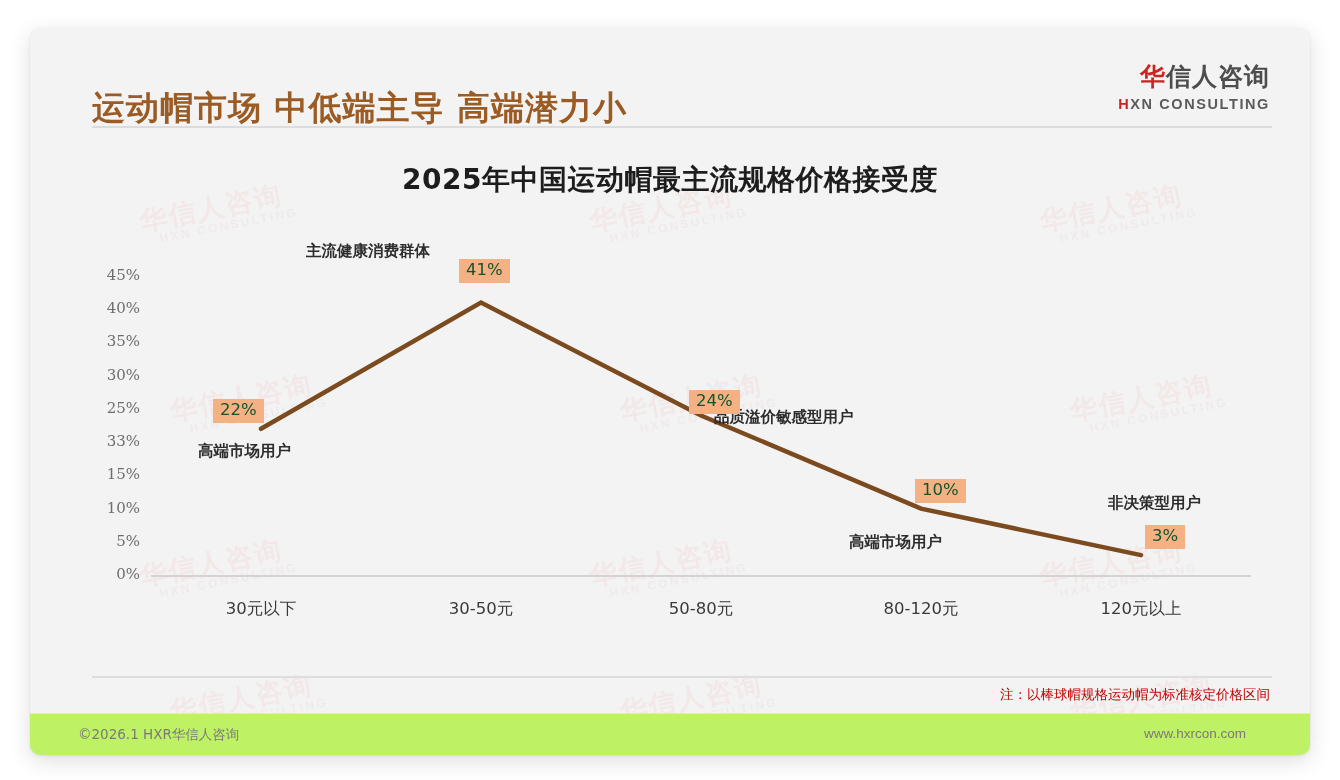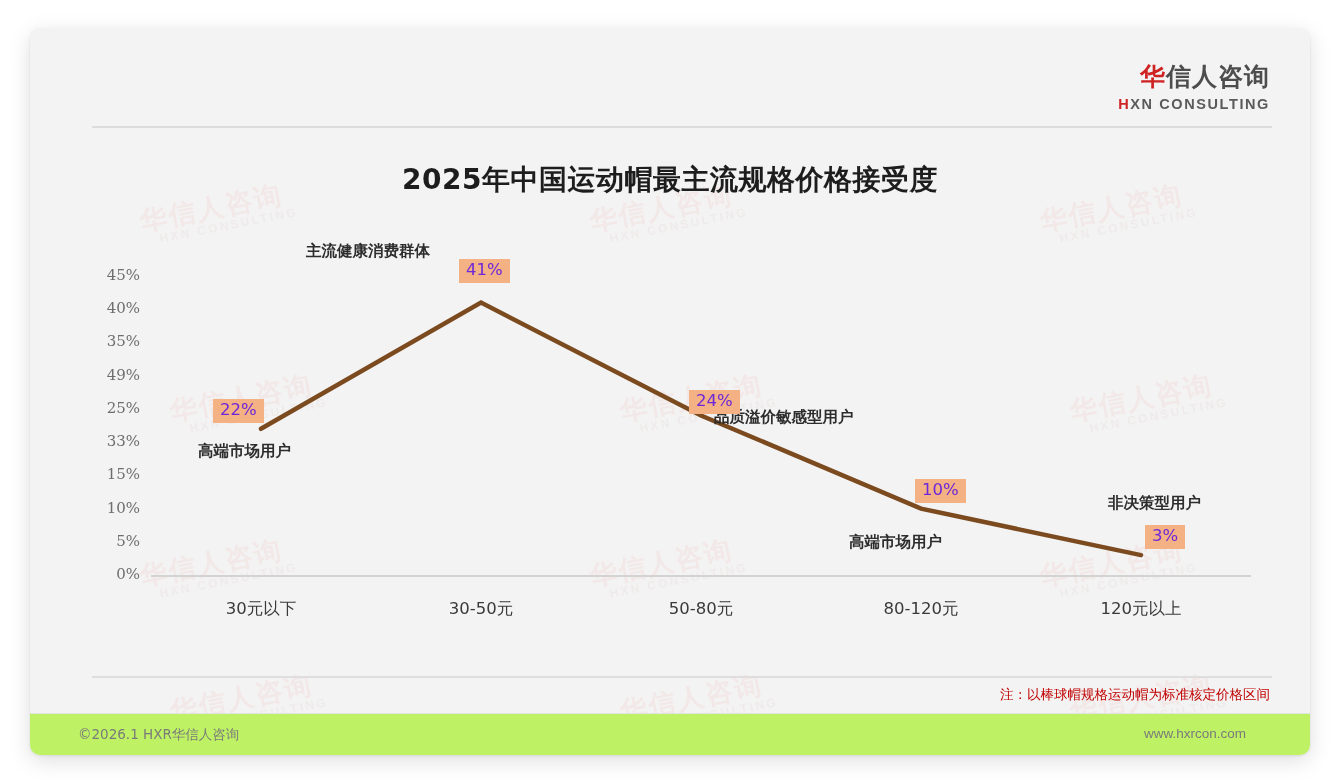--- a/index.html
+++ b/index.html
@@ -166,21 +166,21 @@
     position: absolute;
     left: 0; top: 0;
     width: 1280px;
     height: 640px;
     overflow: visible;
   }
 
   .value-label {
     position: absolute;
     background: #f4b183;
-    color: #6d28d9;
+    color: #14532d;
     font-size: 16.5px;
     padding: 2px 7px 3px 7px;
     white-space: nowrap;
     font-family: "DejaVu Sans", sans-serif;
     line-height: 1.15;
     z-index: 5;
   }
   .annotation {
     position: absolute;
     font-size: 15.5px;
@@ -296,35 +296,36 @@
         <div class="wm-cn">华信人咨询</div>
         <div class="wm-en">HXN CONSULTING</div>
       </div>
       <div class="wm" style="left: 1040px; top: 655px;">
         <div class="wm-cn">华信人咨询</div>
         <div class="wm-en">HXN CONSULTING</div>
       </div>
     </div>
 
   <div id="header">
+    <div id="page-title">运动帽市场 中低端主导 高端潜力小</div>
     <div id="brand-logo">
       <div id="brand-cn"><span class="hua">华</span><span>信人咨询</span></div>
       <div id="brand-en"><span class="h-red">H</span><span>XN CONSULTING</span></div>
     </div>
   </div>
   <div id="header-divider"></div>
 
   <div id="chart-title">2025年中国运动帽最主流规格价格接受度</div>
 
   <div id="chart-area">
     <div id="y-ticks">
         <div class="y-tick-label" style="left: 52px; top: 238px;">45%</div>
         <div class="y-tick-label" style="left: 52px; top: 271.222px;">40%</div>
         <div class="y-tick-label" style="left: 52px; top: 304.444px;">35%</div>
-        <div class="y-tick-label" style="left: 52px; top: 337.667px;">49%</div>
+        <div class="y-tick-label" style="left: 52px; top: 337.667px;">30%</div>
         <div class="y-tick-label" style="left: 52px; top: 370.889px;">25%</div>
         <div class="y-tick-label" style="left: 52px; top: 404.111px;">33%</div>
         <div class="y-tick-label" style="left: 52px; top: 437.333px;">15%</div>
         <div class="y-tick-label" style="left: 52px; top: 470.556px;">10%</div>
         <div class="y-tick-label" style="left: 52px; top: 503.778px;">5%</div>
         <div class="y-tick-label" style="left: 52px; top: 537px;">0%</div>
       </div>
     <div id="x-axis-line"></div>
     <svg id="line-svg">
       <polyline id="series-line" fill="none" stroke="#7b4a1f" stroke-width="4.5" stroke-linejoin="miter" stroke-linecap="round" points="231.0,400.8 451.0,274.6 671.0,387.5 891.0,480.6 1111.0,527.1"></polyline>

